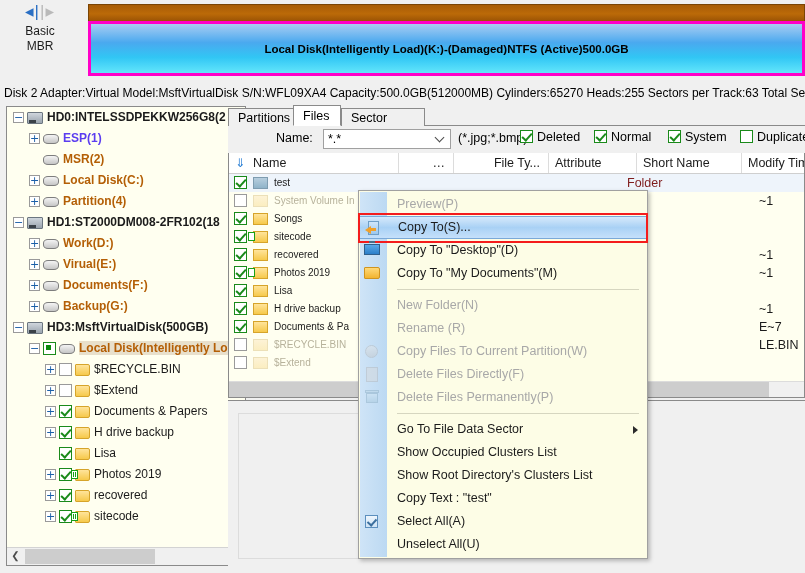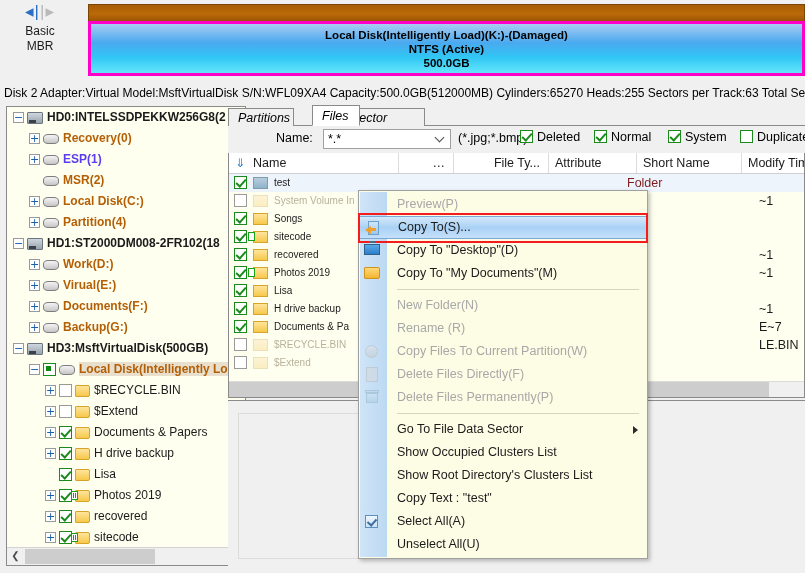--- a/index.html
+++ b/index.html
@@ -20,21 +20,21 @@
   .arr-r{color:#b9b9b9;}
   .disk-basic{font-size:12px;line-height:15px;color:#1b1b1b;font-weight:normal;}
   .disk-strip{position:absolute;left:88px;top:4px;right:0;height:72px;}
   .strip-header{position:absolute;left:0;top:0;right:0;height:18px;
      background:linear-gradient(#a85c06,#bb6a08 55%,#9c5404);
      border:1px solid #7a4404;box-sizing:border-box;}
   .part-sel{position:absolute;left:0;top:17px;right:0;height:55px;
      border:3px solid #ff00c8;box-sizing:border-box;background:#2ad8f7;}
   .part-inner{position:absolute;left:0;top:0;right:0;bottom:0;
      background:linear-gradient(#a9cdf2 0%,#4aa9ef 38%,#31c6f4 68%,#63e6fb 100%);
-     display:flex;flex-direction:column;align-items:center;justify-content:center;}
+     display:flex;flex-direction:row;align-items:center;justify-content:center;}
   .part-inner div{font-weight:bold;font-size:11.5px;line-height:14px;color:#000;}
 
   
   .diskinfo{position:absolute;left:0;top:83px;width:805px;height:20px;
      font-size:12px;line-height:20px;padding-left:4px;white-space:nowrap;overflow:hidden;
      color:#000;box-sizing:border-box;}
 
   
   .tree-panel{position:absolute;left:6px;top:106px;width:240px;height:460px;
      background:#fffff0;border:1px solid #8a8a8a;box-sizing:border-box;overflow:hidden;}
@@ -80,21 +80,21 @@
   .hscroll .sbtn.l{left:0;}
   .hscroll .sbtn.r{right:0;}
   .hscroll .thumb{position:absolute;top:1px;height:15px;background:#cdcdcd;}
 
   
   .right{position:absolute;left:228px;top:103px;width:577px;height:470px;}
   .tabstrip{position:absolute;left:0;top:2px;right:0;height:21px;}
   .tabstrip .line{position:absolute;left:0;top:20px;right:0;height:1px;background:#8a8a8a;}
   .tab{position:absolute;top:3px;height:18px;line-height:18px;padding:0 9px;
      background:#f0f0f0;border:1px solid #8a8a8a;border-bottom:none;font-size:12.5px;
-     box-sizing:border-box;color:#000;font-style:italic;}
+     box-sizing:border-box;color:#000;}
   .tab.active{top:0;height:21px;line-height:20px;background:#fff;border-bottom:1px solid #fff;z-index:3;}
 
   .filterbar{position:absolute;left:0;top:23px;right:0;height:27px;
      background:#f0f0f0;border-bottom:1px solid #c7c7c7;}
   .flabel{position:absolute;left:48px;top:5px;font-size:12.5px;}
   .combo{position:absolute;left:95px;top:3px;width:128px;height:20px;background:#fff;
      border:1px solid #a0a0a0;box-sizing:border-box;}
   .combo .val{position:absolute;left:4px;top:2px;font-size:12.5px;}
   .combo .arw{position:absolute;right:5px;top:4px;width:9px;height:9px;}
   .combo .arw:after{content:"";position:absolute;left:0;top:0;width:6px;height:6px;
@@ -223,21 +223,20 @@
         </div>
       </div>
     </div>
   </div>
 
   <div class="diskinfo">Disk 2 Adapter:Virtual  Model:MsftVirtualDisk  S/N:WFL09XA4  Capacity:500.0GB(512000MB)  Cylinders:65270  Heads:255  Sectors per Track:63  Total Secto</div>
 
   <div class="tree-panel">
     <div class="tree-scroll" id="tree-scroll">
         <div class="tnode"><span class="ind" style="display:inline-block;width:6px"></span><span class="exp">−</span><span class="hddico"></span><span class="tlabel t-hd">HD0:INTELSSDPEKKW256G8(2</span></div>
-        <div class="tnode"><span class="ind" style="display:inline-block;width:22px"></span><span class="exp">+</span><span class="drvico"></span><span class="tlabel t-part">Recovery(0)</span></div>
         <div class="tnode"><span class="ind" style="display:inline-block;width:22px"></span><span class="exp">+</span><span class="drvico"></span><span class="tlabel t-esp">ESP(1)</span></div>
         <div class="tnode"><span class="ind" style="display:inline-block;width:22px"></span><span class="exp none"></span><span class="drvico"></span><span class="tlabel t-part">MSR(2)</span></div>
         <div class="tnode"><span class="ind" style="display:inline-block;width:22px"></span><span class="exp">+</span><span class="drvico"></span><span class="tlabel t-part">Local Disk(C:)</span></div>
         <div class="tnode"><span class="ind" style="display:inline-block;width:22px"></span><span class="exp">+</span><span class="drvico"></span><span class="tlabel t-part">Partition(4)</span></div>
         <div class="tnode"><span class="ind" style="display:inline-block;width:6px"></span><span class="exp">−</span><span class="hddico"></span><span class="tlabel t-hd">HD1:ST2000DM008-2FR102(18</span></div>
         <div class="tnode"><span class="ind" style="display:inline-block;width:22px"></span><span class="exp">+</span><span class="drvico"></span><span class="tlabel t-part">Work(D:)</span></div>
         <div class="tnode"><span class="ind" style="display:inline-block;width:22px"></span><span class="exp">+</span><span class="drvico"></span><span class="tlabel t-part">Virual(E:)</span></div>
         <div class="tnode"><span class="ind" style="display:inline-block;width:22px"></span><span class="exp">+</span><span class="drvico"></span><span class="tlabel t-part">Documents(F:)</span></div>
         <div class="tnode"><span class="ind" style="display:inline-block;width:22px"></span><span class="exp">+</span><span class="drvico"></span><span class="tlabel t-part">Backup(G:)</span></div>
         <div class="tnode"><span class="ind" style="display:inline-block;width:6px"></span><span class="exp">−</span><span class="hddico"></span><span class="tlabel t-hd">HD3:MsftVirtualDisk(500GB)</span></div>
@@ -256,21 +255,21 @@
       <div class="thumb" style="left:18px;width:130px;"></div>
       <div class="sbtn r">❯</div>
     </div>
   </div>
 
   <div class="right">
 
     <div class="tabstrip">
       <div class="line"></div>
       <div class="tab" style="left:0;width:66px;">Partitions</div>
-      <div class="tab active" style="left:65px;width:48px;margin-left:19px;">Files</div>
+      <div class="tab active" style="left:65px;width:48px;">Files</div>
       <div class="tab" style="left:113px;width:84px;">Sector Editor</div>
     </div>
 
     <div class="filterbar">
       <div class="flabel">Name:</div>
       <div class="combo">
         <div class="val" title="*.*">*.*</div>
         <div class="arw"></div>
       </div>
       <div class="fexts">(*.jpg;*.bmp)</div>

